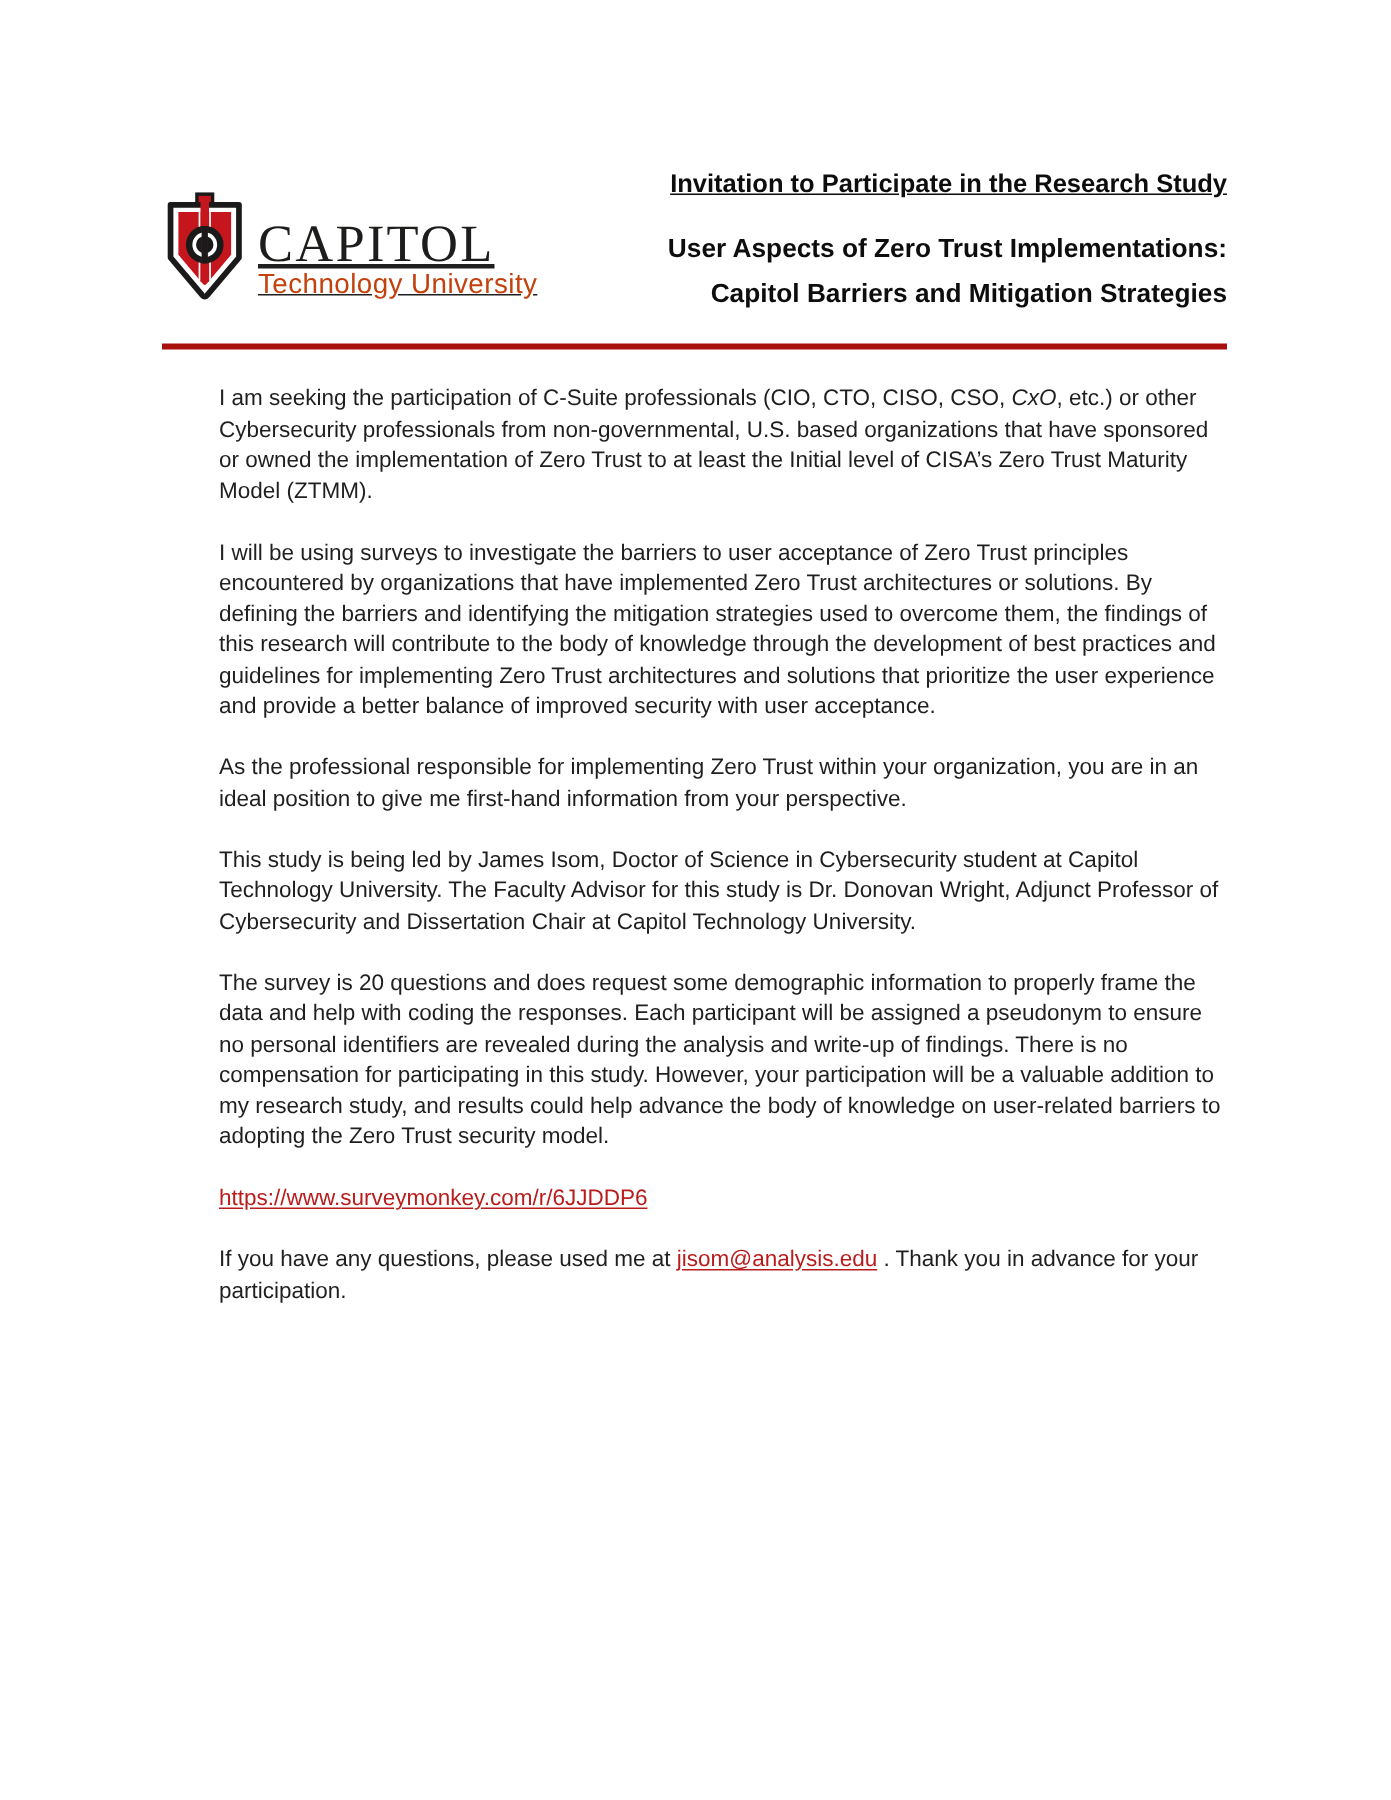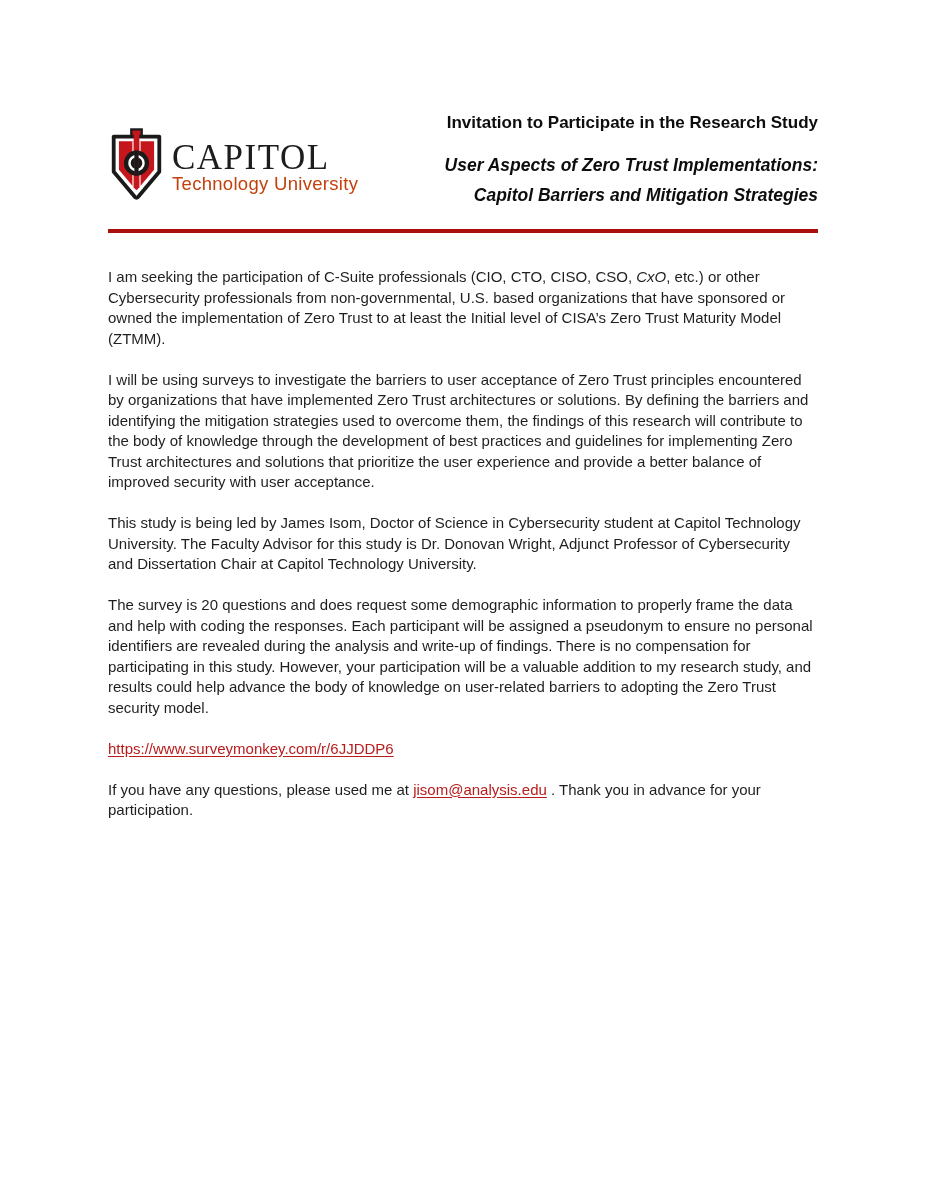--- a/index.html
+++ b/index.html
@@ -18,22 +18,23 @@
 
   
   .header {
     display: flex;
     justify-content: space-between;
     align-items: flex-start;
     padding-top: 112px;
   }
   .logo-block {
     display: flex;
-    align-items: flex-start;
+    align-items: center;
     margin-top: 16px;
+    text-decoration: underline;
   }
   .shield { width: 57px; height: 76px; display: block; }
   .logo-text { margin-left: 7px; margin-top: 12px; }
   .wordmark {
     font-family: "Liberation Serif", serif;
     font-size: 35px;
     line-height: 1;
     letter-spacing: 1.5px;
     color: #1d1d1b;
     white-space: nowrap;
@@ -46,39 +47,39 @@
     margin-top: 0;
     white-space: nowrap;
   }
   .title-block { text-align: right; }
   .main-title {
     font-size: 17px;
     font-weight: bold;
     line-height: 21px;
     color: #0d0d0d;
     white-space: nowrap;
+    text-decoration: underline;
   }
   .sub-title {
     margin-top: 17px;
     font-size: 17.5px;
     font-weight: bold;
-    font-style: italic;
     line-height: 30px;
     color: #0d0d0d;
     white-space: nowrap;
   }
 
   .rule {
     margin-top: 19px;
     height: 4px;
     background: #a80f0d;
   }
 
   
-  .body-text { padding-top: 34px; }
+  .body-text { padding-top: 23px; margin-left: 38px; }
   .body-text p {
     font-size: 15px;
     line-height: 20.5px;
     margin: 0 0 20.5px 0;
     color: #1f1f1f;
   }
   .body-text em { font-style: italic; }
   a.doc-link {
     color: #b91c1c;
     text-decoration: underline;
@@ -133,20 +134,21 @@
     </div>
 
     <div class="rule"></div>
 
     <div class="body-text">
 
       <p><span>I am seeking the participation of C-Suite professionals (CIO, CTO, CISO, CSO, </span><em>CxO</em><span>, etc.) or other Cybersecurity professionals from non-governmental, U.S. based organizations that have sponsored or owned the implementation of Zero Trust to at least the Initial level of CISA’s Zero Trust Maturity Model (ZTMM).</span></p>
 
       <p>I will be using surveys to investigate the barriers to user acceptance of Zero Trust principles encountered by organizations that have implemented Zero Trust architectures or solutions. By defining the barriers and identifying the mitigation strategies used to overcome them, the findings of this research will contribute to the body of knowledge through the development of best practices and guidelines for implementing Zero Trust architectures and solutions that prioritize the user experience and provide a better balance of improved security with user acceptance.</p>
 
+      <p>As the professional responsible for implementing Zero Trust within your organization, you are in an ideal position to give me first-hand information from your perspective.</p>
 
       <p>This study is being led by James Isom, Doctor of Science in Cybersecurity student at Capitol Technology University. The Faculty Advisor for this study is Dr. Donovan Wright, Adjunct Professor of Cybersecurity and Dissertation Chair at Capitol Technology University.</p>
 
       <p>The survey is 20 questions and does request some demographic information to properly frame the data and help with coding the responses. Each participant will be assigned a pseudonym to ensure no personal identifiers are revealed during the analysis and write-up of findings. There is no compensation for participating in this study. However, your participation will be a valuable addition to my research study, and results could help advance the body of knowledge on user-related barriers to adopting the Zero Trust security model.</p>
 
 
       <p><a class="doc-link" href="#">https://www.surveymonkey.com/r/6JJDDP6</a></p>
 
       <p><span>If you have any questions, please used me at </span><a class="doc-link" href="#">jisom@analysis.edu</a><span> . Thank you in advance for your participation.</span></p>
 

